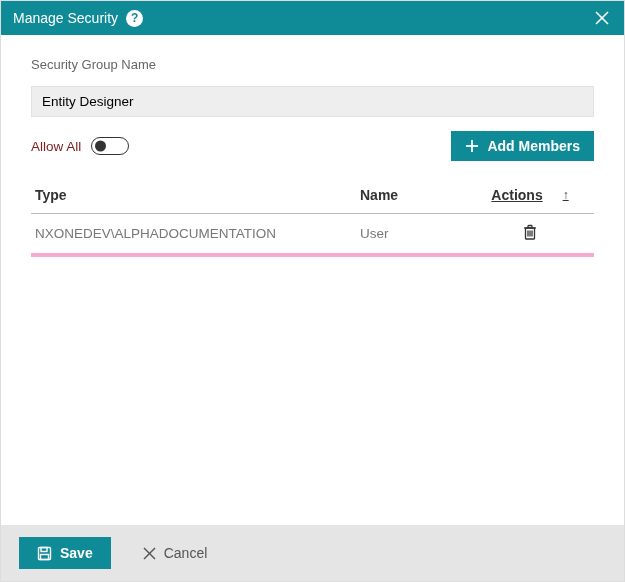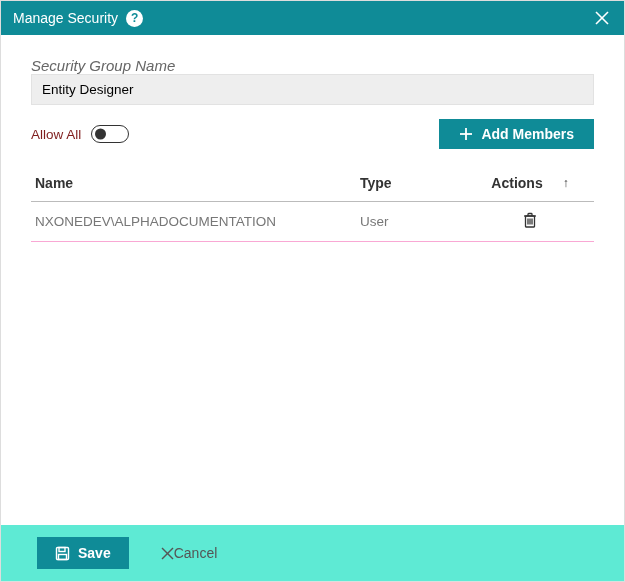--- a/index.html
+++ b/index.html
@@ -39,24 +39,23 @@
     font-size: 16px;
     width: 20px; height: 20px;
     display:flex; align-items:center; justify-content:center;
   }
   .close-btn svg { stroke: #fff; }
   .content {
     padding: 22px 30px 0 30px;
     color: #555;
   }
   .field-label {
-    font-size: 15px;
+    font-size: 13px;
     color: #666;
-    margin-bottom: 0;
-    font-style: italic;
+    margin-bottom: 14px;
   }
   .readonly-input {
     width: 100%;
     background: #eee;
     border: 1px solid #e2e2e2;
     padding: 7px 10px;
     font-size: 13.5px;
     color: #000000;
   }
   .row-controls {
@@ -80,78 +79,78 @@
     border-radius: 50%;
     background: #333;
     position: absolute;
     top: 50%; left: 3px;
     transform: translateY(-50%);
   }
   .add-btn {
     background: #0f8b97;
     color: #fff;
     border: none;
-    padding: 7px 20px;
+    padding: 7px 14px;
     font-size: 14px;
     font-weight: 600;
     display: flex; align-items: center; gap: 8px;
     cursor: pointer;
   }
   .plus-svg { stroke:#fff; }
   .table {
     margin-top: 16px;
     width: 100%;
   }
   .thead, .trow {
     display: grid;
     grid-template-columns: 1fr 110px 120px;
     align-items: center;
     padding: 10px 4px;
-    border-bottom: 1px solid #f9a8d4;
+    border-bottom: 4px solid #f9a8d4;
   }
   .thead {
     font-weight: 600;
     color: #333;
     font-size: 14px;
     border-bottom: 1.5px solid #bbb;
   }
-  .th-actions { display:flex; align-items:center; gap:20px; justify-content:center;}
+  .th-actions { display:flex; align-items:center; gap:20px; justify-content:center;text-decoration:underline;}
   .sort-arrow { font-size: 12px; color:#333; }
   .trow { color: #777; font-size: 13.5px; }
   .actions-cell { display:flex; justify-content:center; }
   .trash {
     cursor: pointer;
     color: #333;
   }
   .footer {
     position: absolute;
     bottom: 0; left: 0; right: 0;
     height: 56px;
-    background: #5eead4;
+    background: #e5e5e5;
     display: flex;
     align-items: center;
-    padding: 0 36px;
+    padding: 0 18px;
     gap: 22px;
   }
   .save-btn {
     background: #0f8b97;
     color: #fff;
     border: none;
     padding: 8px 18px;
     font-size: 14px;
     font-weight: 600;
     display: flex; align-items:center; gap:8px;
     cursor: pointer;
   }
   .cancel-btn {
     background: transparent;
     border: none;
     color: #555;
     font-size: 14px;
-    display: flex; align-items:center; gap:0;
+    display: flex; align-items:center; gap:8px;
     cursor: pointer;
     padding: 8px 10px;
   }
   .cancel-btn svg { stroke:#555; }
 </style>
 </head>
 <body>
 
 <div class="header">
   <div class="header-left">
@@ -182,22 +181,22 @@
       <svg class="plus-svg" width="14" height="14" viewBox="0 0 14 14" fill="none" stroke-width="1.8">
         <line x1="7" y1="1" x2="7" y2="13"></line>
           <line x1="1" y1="7" x2="13" y2="7"></line>
       </svg>
       <span>Add Members</span>
     </button>
   </div>
 
   <div class="table">
     <div class="thead">
+      <div>Type</div>
       <div>Name</div>
-      <div>Type</div>
       <div class="th-actions">
         <span>Actions</span>
         <span class="sort-arrow">↑</span>
       </div>
     </div>
     <div class="trow">
       <div>NXONEDEV\ALPHADOCUMENTATION</div>
       <div>User</div>
       <div class="actions-cell">
         <span class="trash">

